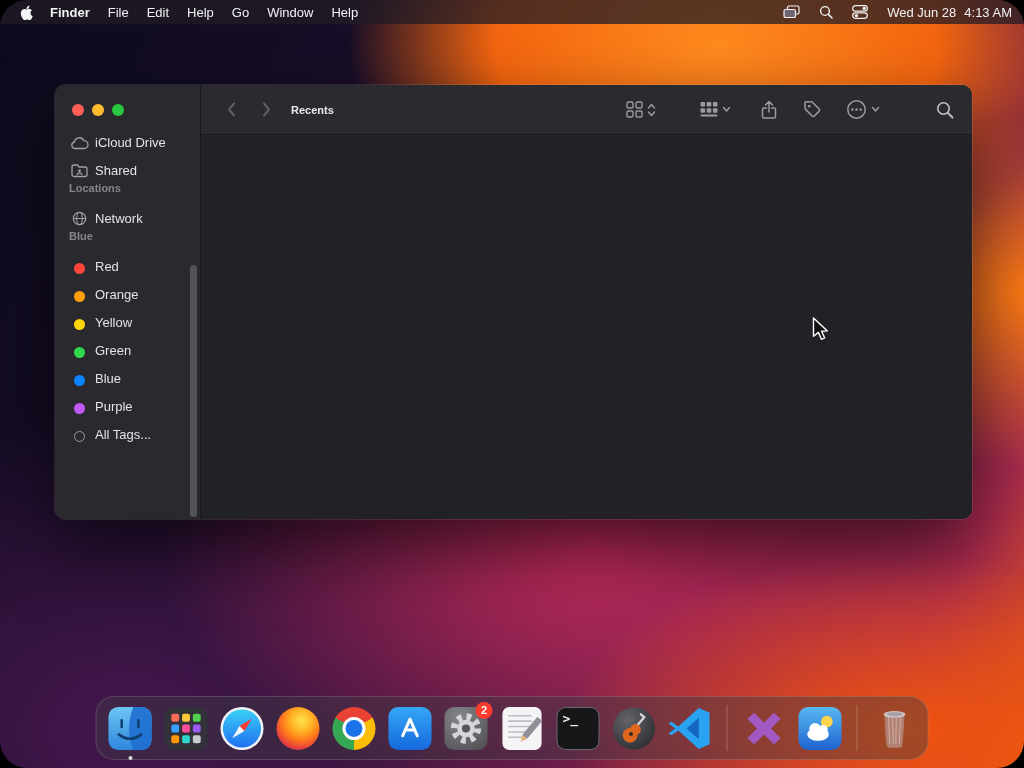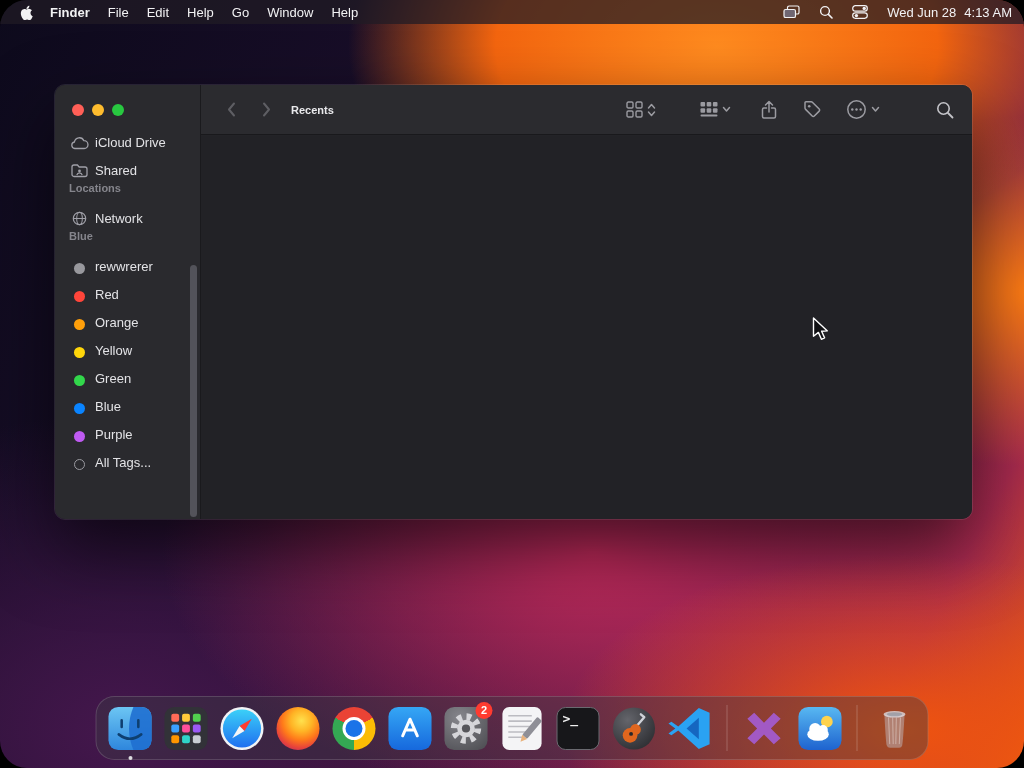--- a/index.html
+++ b/index.html
@@ -160,26 +160,20 @@
               <path d="M1.4 8 h13.2" stroke="#a0a0a8" stroke-width="1.1"></path>
             </svg>
           </span>
           <span>Network</span>
         </div>
 
         <div class="sb-header">Blue</div>
 
         <div class="sb-row">
           <span class="sb-icon">
-              <span class="dot" style="background: rgb(152, 152, 157);"></span>
-            </span>
-          <span>rewwrerer</span>
-        </div>
-        <div class="sb-row">
-          <span class="sb-icon">
               <span class="dot" style="background: rgb(255, 69, 58);"></span>
             </span>
           <span>Red</span>
         </div>
         <div class="sb-row">
           <span class="sb-icon">
               <span class="dot" style="background: rgb(255, 159, 10);"></span>
             </span>
           <span>Orange</span>
         </div>

